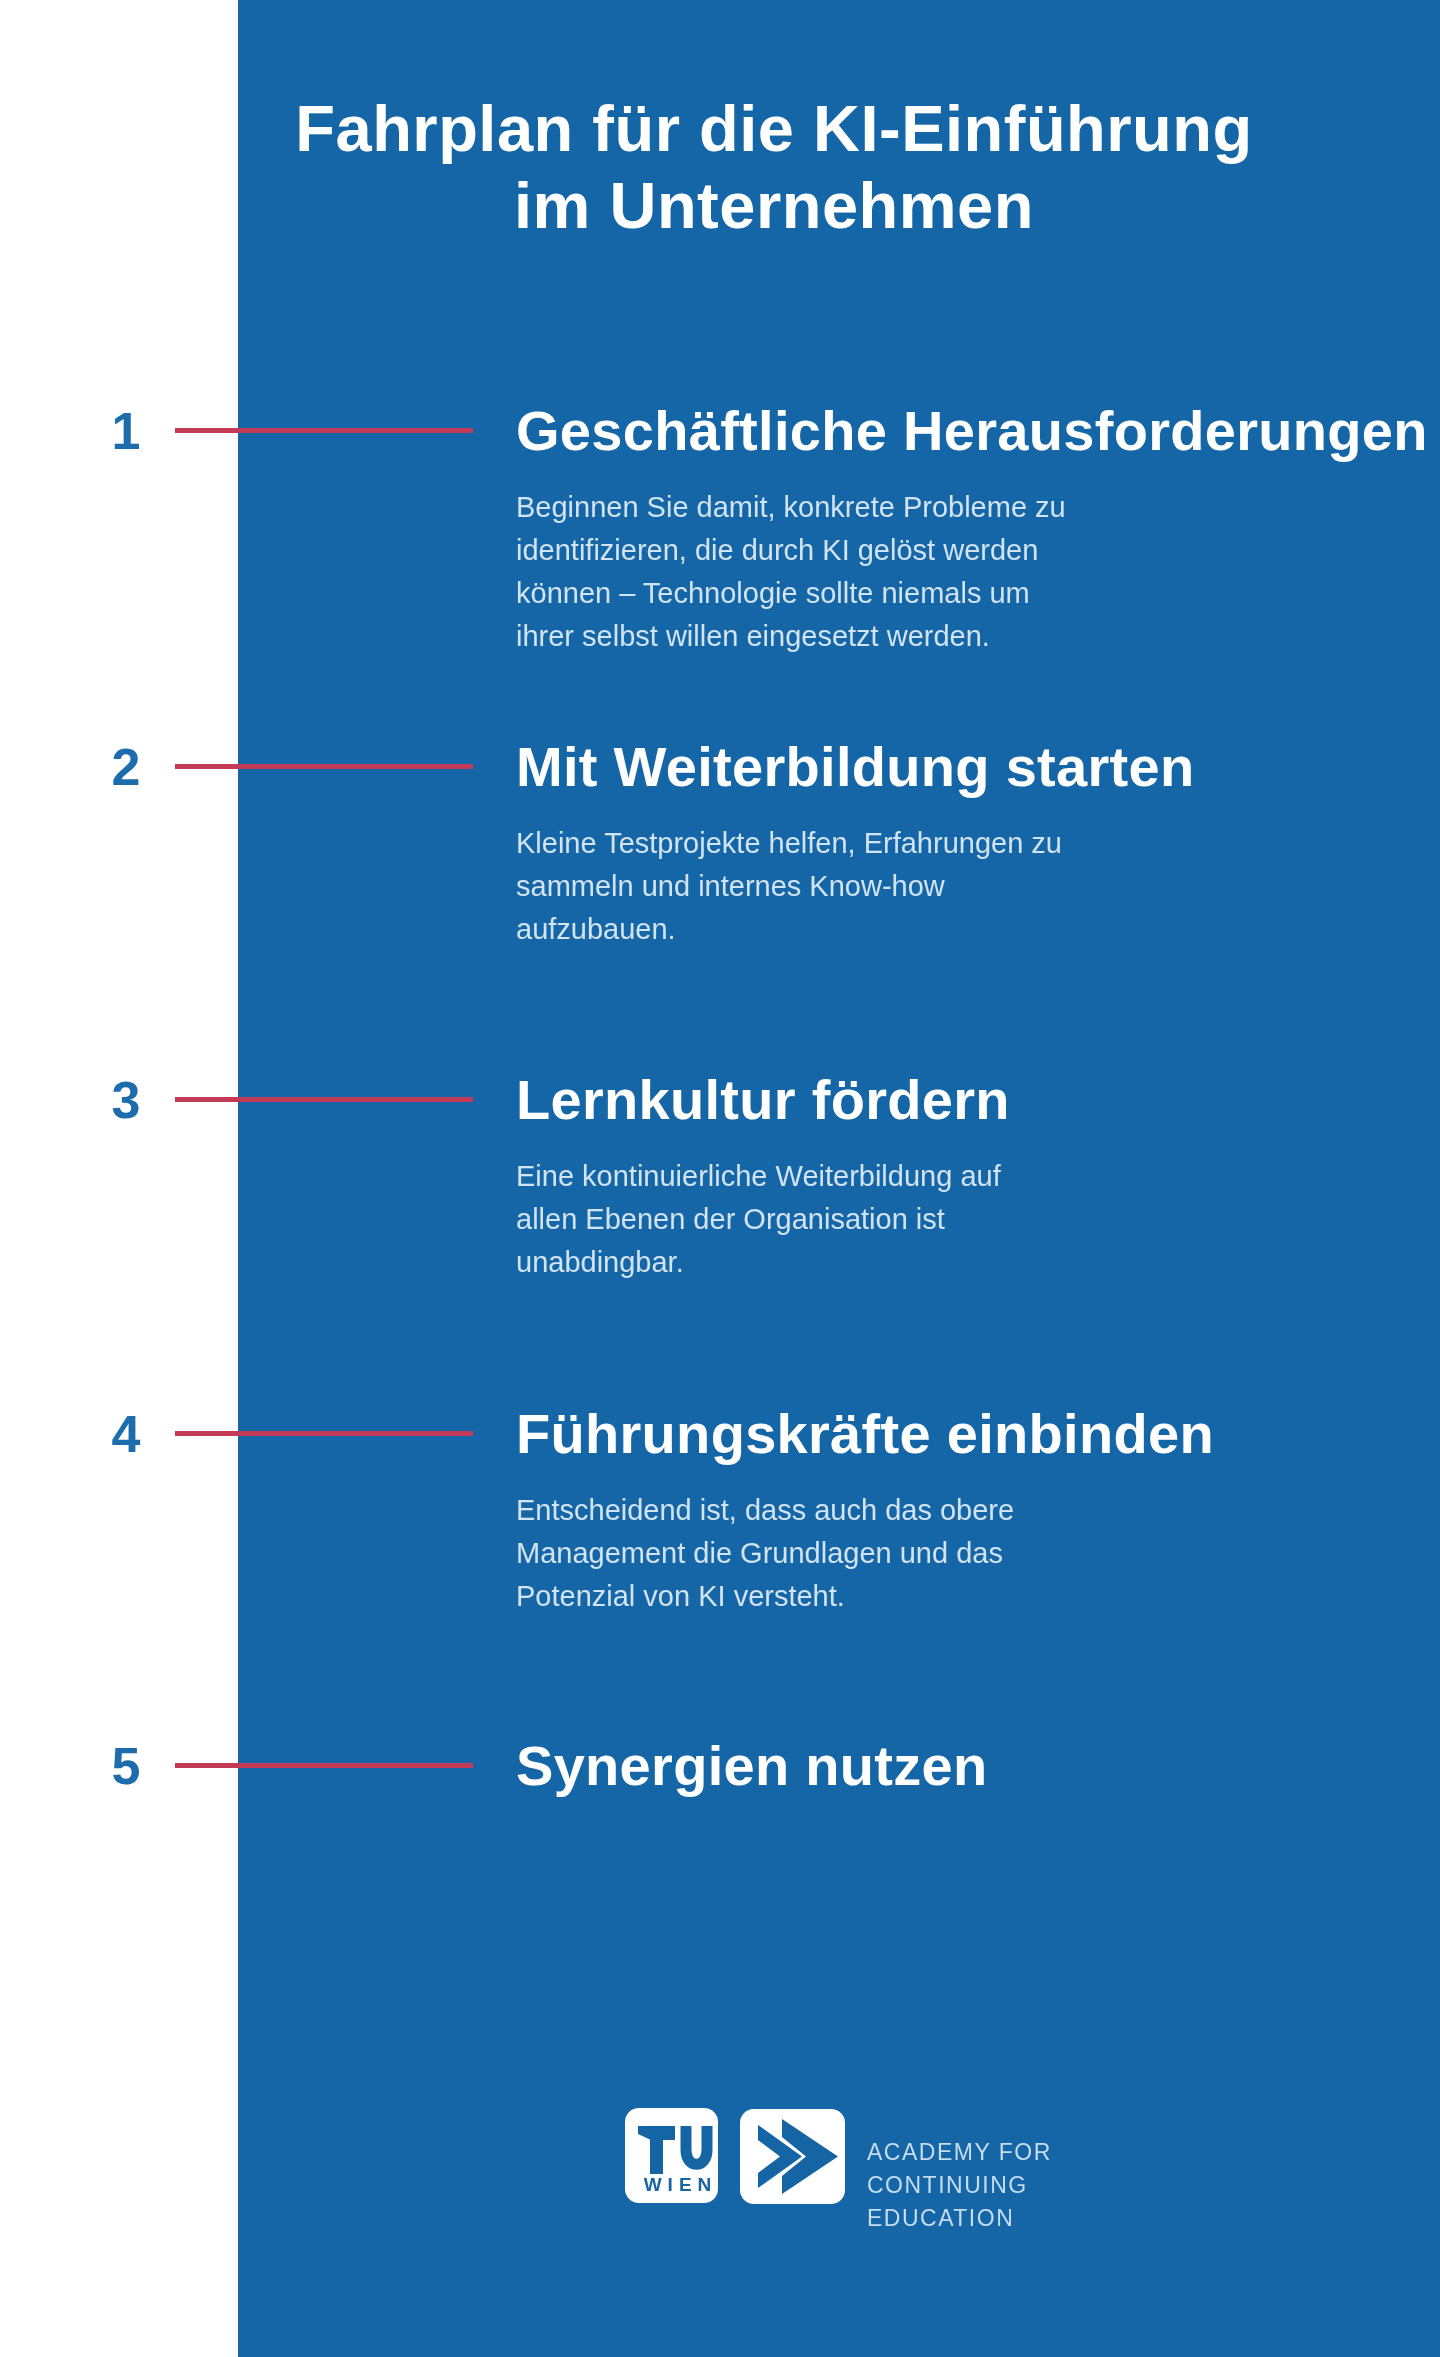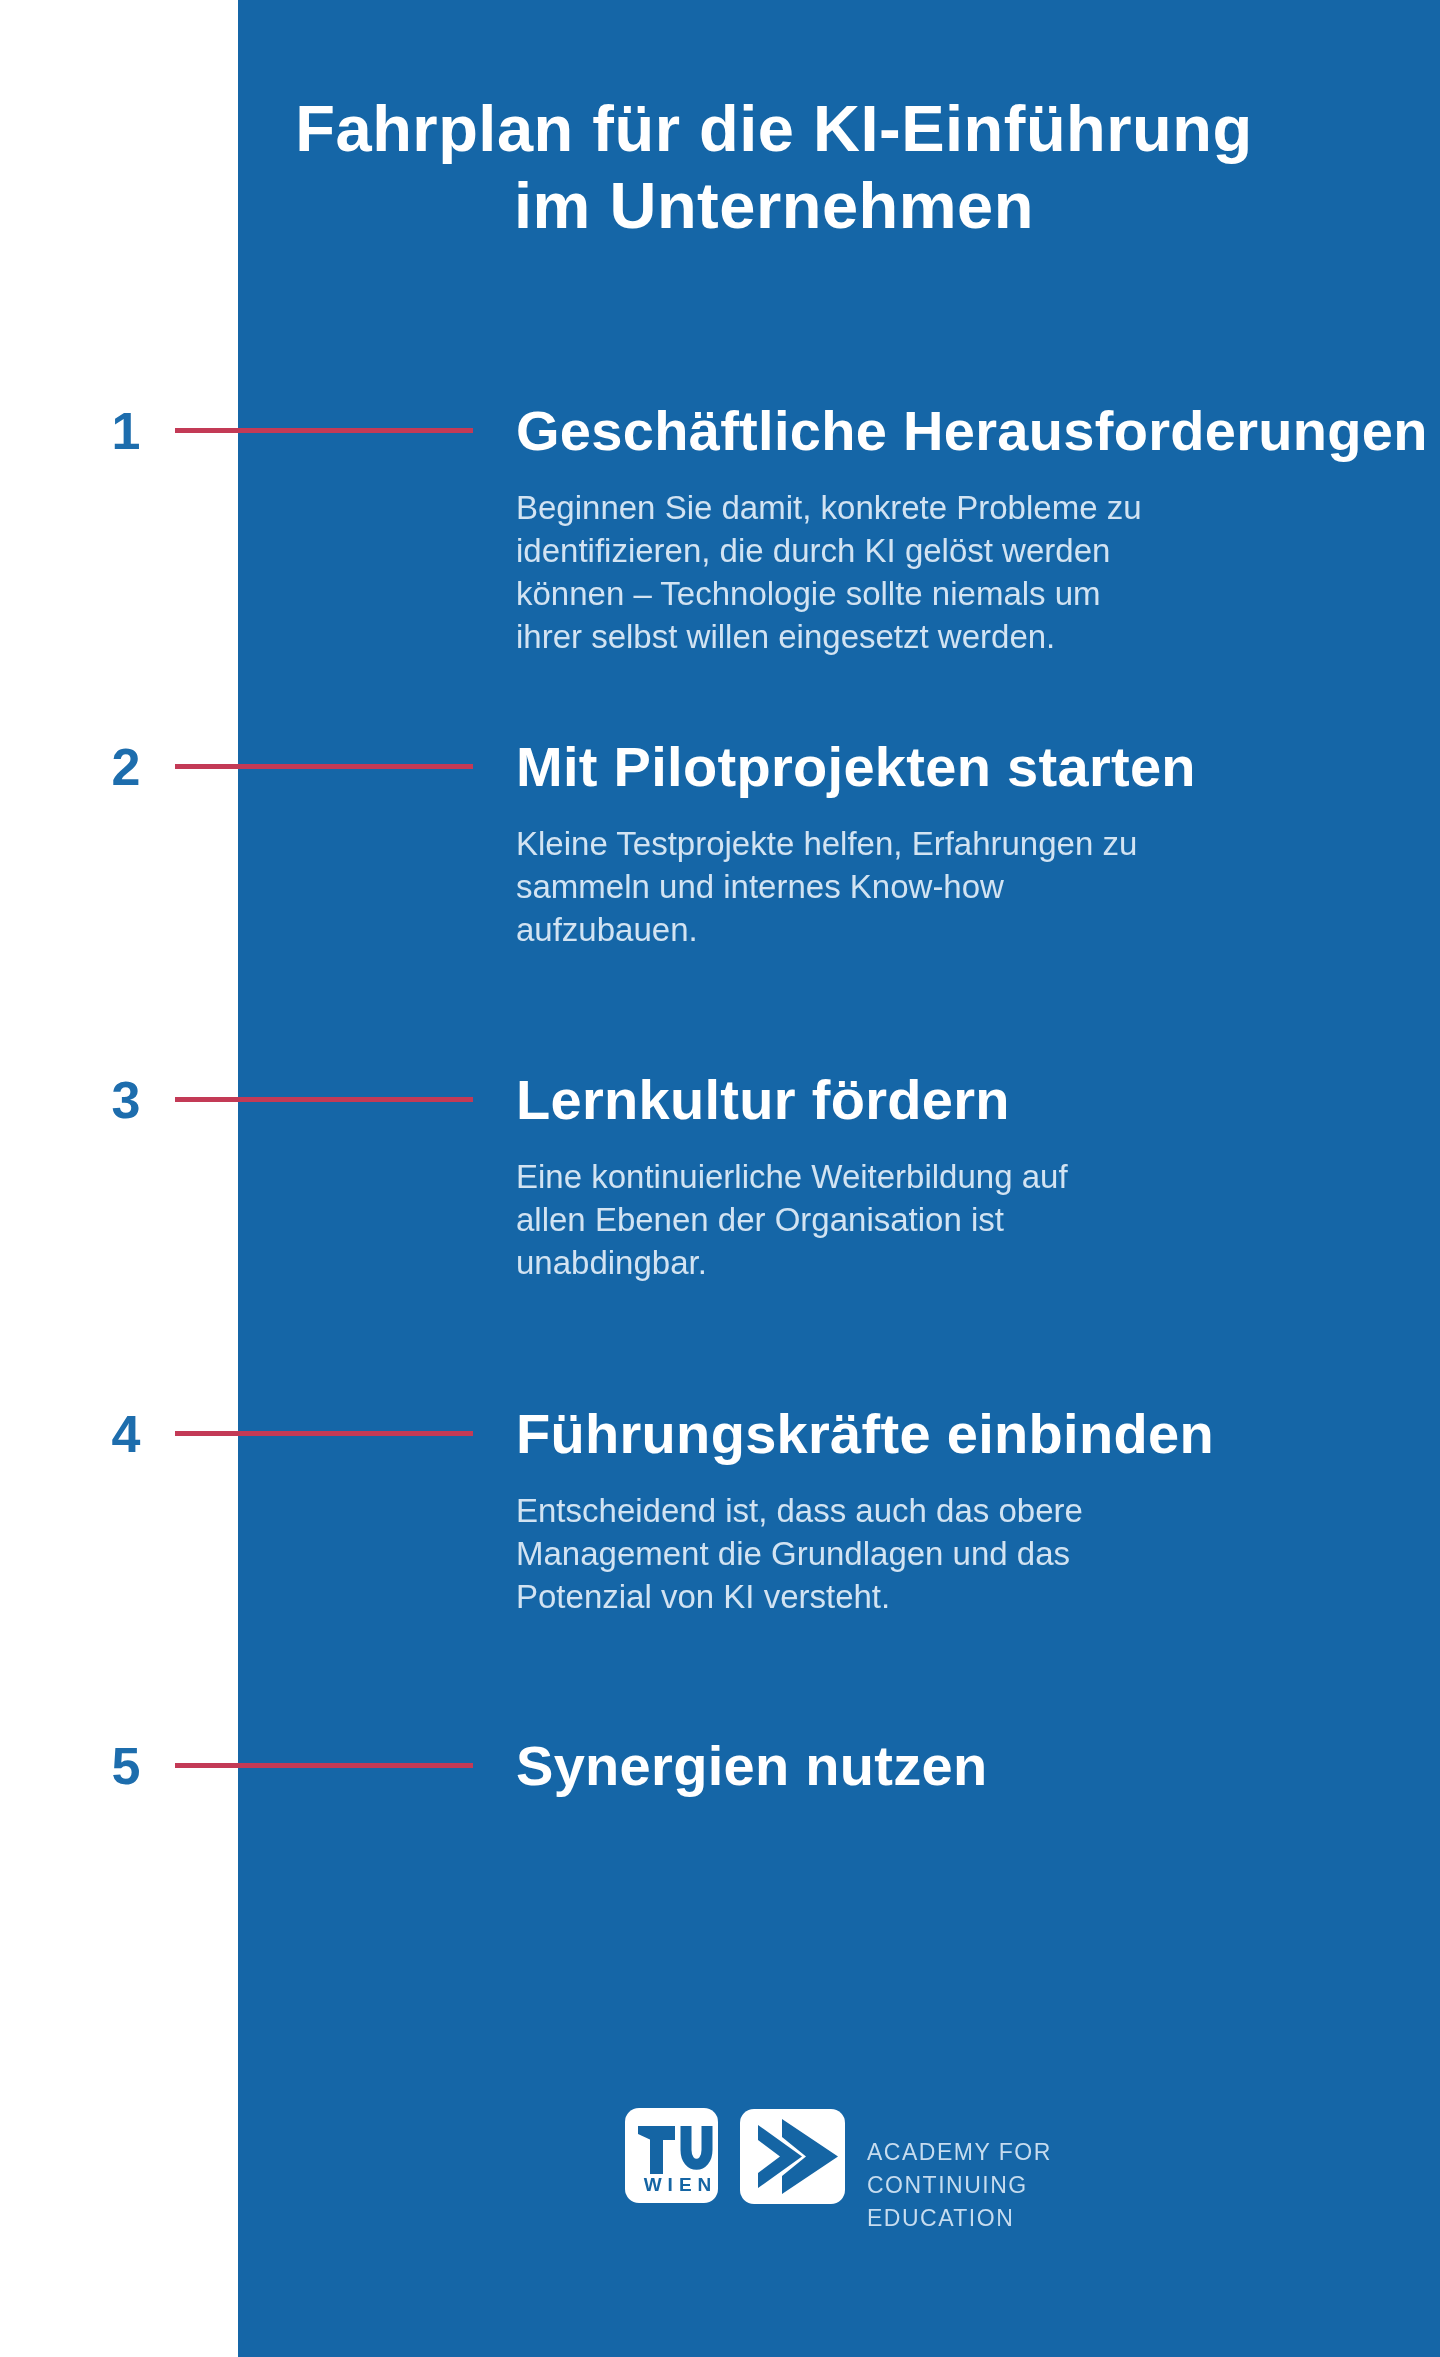--- a/index.html
+++ b/index.html
@@ -43,21 +43,21 @@
     background:var(--accent-line,#c33a56);
   }
   .heading{
     position:absolute;left:516px;top:3px;
     font-size:56px;line-height:44px;font-weight:bold;
     color:var(--heading-text,#ffffff);
     letter-spacing:0.3px;
   }
   .body-text{
     position:absolute;left:516px;top:80px;
-    font-size:33px;line-height:43px;
+    font-size:29px;line-height:43px;
     color:var(--body-text,#d2e3f2);
     white-space:pre-line;
   }
   
   .logo-box{
     position:absolute;background:#ffffff;border-radius:14px;
   }
   .tu-box{left:625px;top:2108px;width:93px;height:95px;}
   .chev-box{left:740px;top:2109px;width:105px;height:95px;}
   .tu-box svg,.chev-box svg{position:absolute;left:0;top:0;}
@@ -92,21 +92,21 @@
       <div class="connector"></div>
       <div class="heading">Geschäftliche Herausforderungen</div>
       <div class="body-text">Beginnen Sie damit, konkrete Probleme zu
 identifizieren, die durch KI gelöst werden
 können – Technologie sollte niemals um
 ihrer selbst willen eingesetzt werden.</div>
     </div>
     <div class="item">
       <div class="num">2</div>
       <div class="connector"></div>
-      <div class="heading">Mit Pilotprojekten starten</div>
+      <div class="heading">Mit Weiterbildung starten</div>
       <div class="body-text">Kleine Testprojekte helfen, Erfahrungen zu
 sammeln und internes Know-how
 aufzubauen.</div>
     </div>
     <div class="item">
       <div class="num">3</div>
       <div class="connector"></div>
       <div class="heading">Lernkultur fördern</div>
       <div class="body-text">Eine kontinuierliche Weiterbildung auf
 allen Ebenen der Organisation ist

